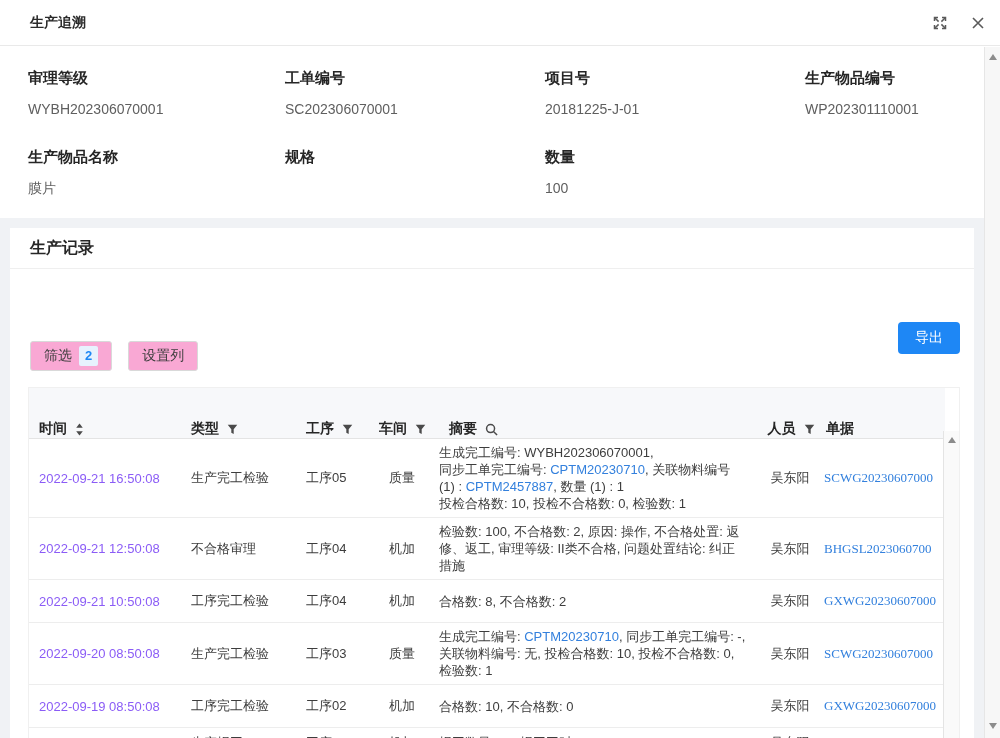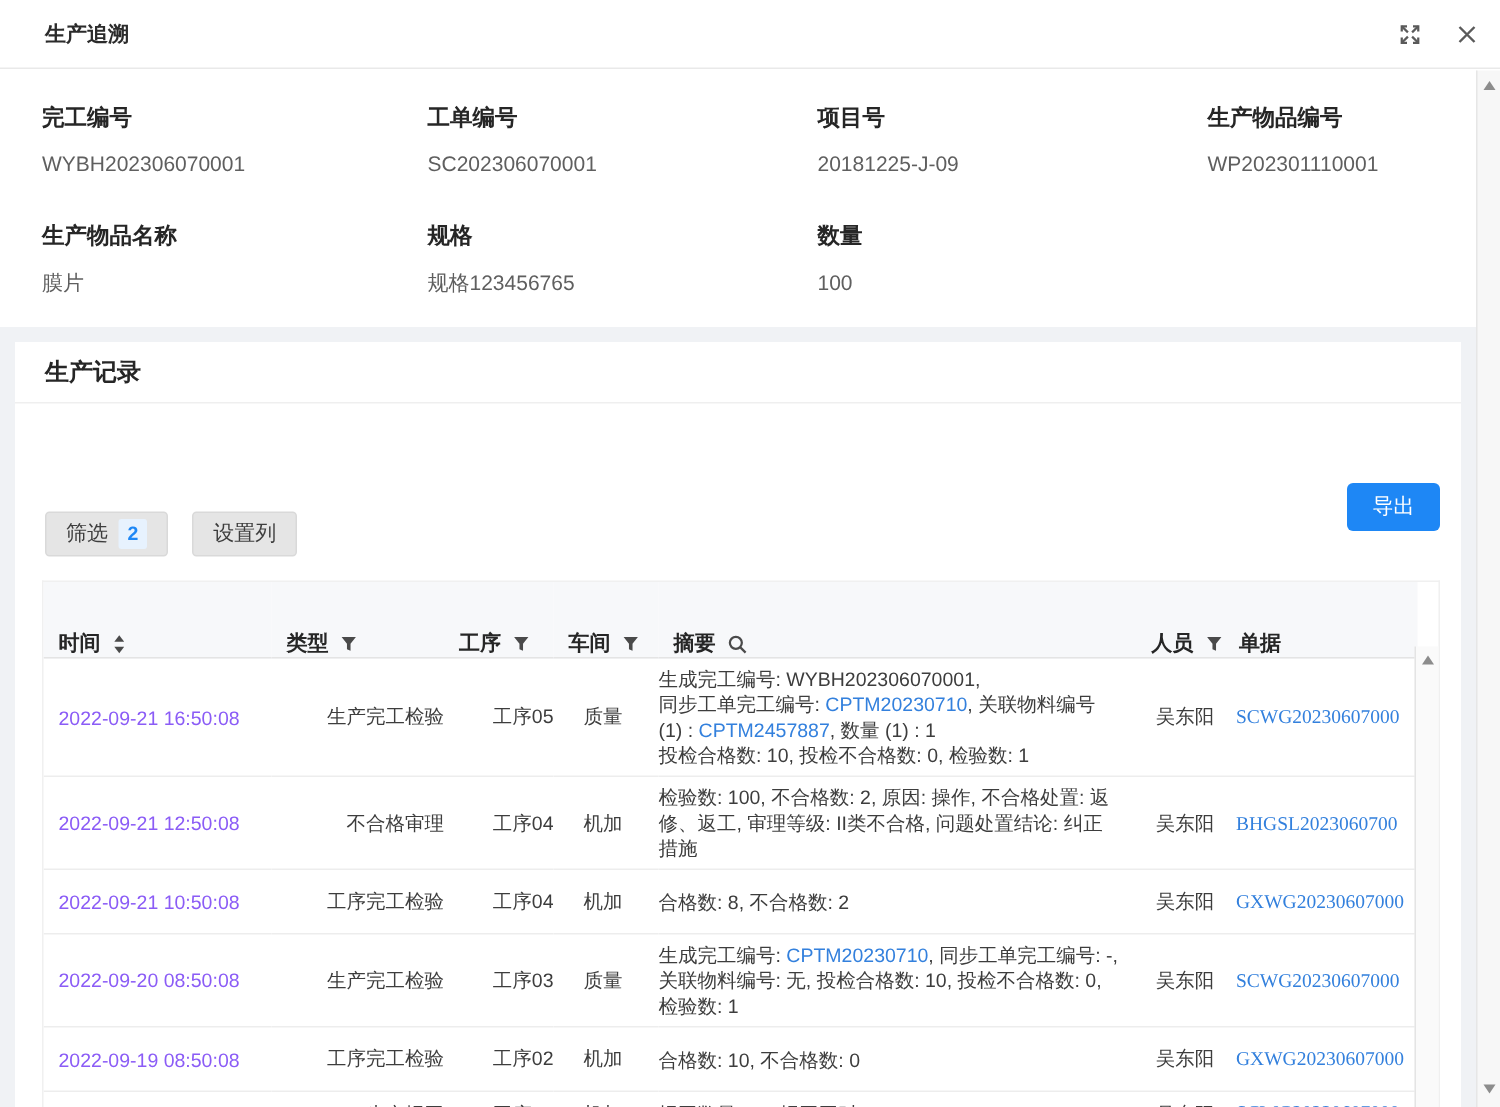--- a/index.html
+++ b/index.html
@@ -18,37 +18,37 @@
   .info-section{ height:172px; padding:23px 20px 0 28px; background:#fff; }
   .info-grid{ display:grid; grid-template-columns:257px 260px 260px auto; row-gap:31px; }
   .info-label{ font-size:15px; font-weight:600; color:#262626; }
   .info-value{ margin-top:13px; font-size:14px; color:#5f5f5f; }
   
   .modal-body{ position:absolute; top:218px; left:0; right:0; bottom:0; background:#f0f2f5; padding:10px 26px 0 10px; }
   .card{ background:#fff; height:100%; position:relative; }
   .card-title{ height:41px; border-bottom:1px solid #efefef; display:flex; align-items:center; padding:0 20px; font-size:16px; font-weight:600; color:#262626; }
   
   .toolbar{ display:flex; align-items:center; margin:35px 14px 16px 20px; }
-  .btn{ height:30px; padding:0 13px; background:#e5e5e5; border:1px solid #d9d9d9; border-radius:3px; font-size:14px; color:#3d3d3d; display:inline-flex; align-items:center; gap:7px; cursor:pointer; font-family:inherit;margin-top:37px; }
+  .btn{ height:30px; padding:0 13px; background:#f9a8d4; border:1px solid #d9d9d9; border-radius:3px; font-size:14px; color:#3d3d3d; display:inline-flex; align-items:center; gap:7px; cursor:pointer; font-family:inherit;margin-top:37px; }
   .btn + .btn{ margin-left:16px; }
   .badge{ background:#e7f2fe; color:#1e87f5; padding:0 6px; height:20px; line-height:20px; border-radius:2px; font-size:13px; font-weight:600; }
   .btn-primary{ margin-left:auto; height:32px; padding:0 17px; background:#1e87f5; border:none; border-radius:4px; color:#fff; font-size:14px; cursor:pointer; font-family:inherit; }
   
   .table-wrap{ position:relative; margin:0 14px 0 18px; height:386px; overflow:hidden; border:1px solid #f0f0f0; border-bottom:none; }
   .tbl{ display:table; width:916px; table-layout:fixed; }
   .tr{ display:table-row; }
   .th,.td{ display:table-cell; vertical-align:middle; font-size:13px; overflow:hidden; }
   .thead{ display:table-row; }
   .thead .th{ height:43px; background:#f7f8fa; border-bottom:1px solid #e4e4e4; font-size:14px; font-weight:700; color:#262626; padding-left:10px; cursor:pointer; white-space:nowrap; }
   .th-inner{ display:inline-flex; align-items:center; gap:8px;margin-top:32px; }
   .td{ border-bottom:1px solid #ededed; color:#3d3d3d; }
   .w-time{ width:152px; } .w-type{ width:115px; } .w-process{ width:73px; }
   .w-workshop{ width:70px; } .w-summary{ width:317px; } .w-person{ width:60px;text-align:center; } .w-doc{ width:129px; }
   .td-time{ padding-left:10px; color:#8b5cf6; white-space:nowrap; }
-  .td-type,.td-process{ padding-left:10px; white-space:nowrap;text-align:right; }
+  .td-type,.td-process{ padding-left:10px; white-space:nowrap; }
   .td-workshop{ padding-left:20px; white-space:nowrap; }
   .td-summary{ padding:5px 8px 5px 0; line-height:17px; white-space:pre-wrap; }
   .td-person{ padding-left:8px; white-space:nowrap; }
   .td-doc{ padding-left:8px; white-space:nowrap;font-family:Liberation Serif, serif; }
   .link{ color:#3380dd; text-decoration:none; cursor:pointer; }
   .clip-row .td{ vertical-align:top; padding-top:6px; }
   
   .vscroll{ display:flex; flex-direction:column; justify-content:space-between; align-items:center; }
   .inner-scroll{ position:absolute; top:43px; right:0; bottom:0; width:16px; background:#fafafa; border-left:1px solid #e4e4e4; padding:6px 0 12px; z-index:3; }
   .outer-scroll{ position:absolute; top:47px; right:0; bottom:0; width:16px; background:#f7f7f7; border-left:1px solid #e6e6e6; padding:7px 0 9px; z-index:6; }
@@ -77,42 +77,41 @@
       <svg viewBox="0 0 16 16" width="16" height="16" fill="none" stroke="#5a5a5a" stroke-width="1.6">
         <path d="M3 3l10 10M13 3L3 13"></path>
       </svg>
     </span>
   </div>
 </div>
 
 <div class="info-section">
   <div class="info-grid">
       <div>
-        <div class="info-label">完工编号</div>
+        <div class="info-label">审理等级</div>
         <div class="info-value">WYBH202306070001</div>
       </div>
       <div>
         <div class="info-label">工单编号</div>
         <div class="info-value">SC202306070001</div>
       </div>
       <div>
         <div class="info-label">项目号</div>
-        <div class="info-value">20181225-J-09</div>
+        <div class="info-value">20181225-J-01</div>
       </div>
       <div>
         <div class="info-label">生产物品编号</div>
         <div class="info-value">WP202301110001</div>
       </div>
       <div>
         <div class="info-label">生产物品名称</div>
         <div class="info-value">膜片</div>
       </div>
       <div>
         <div class="info-label">规格</div>
-        <div class="info-value">规格123456765</div>
       </div>
       <div>
         <div class="info-label">数量</div>
         <div class="info-value">100</div>
       </div>
     </div>
 </div>
 
 <div class="modal-body">
   <div class="card">

